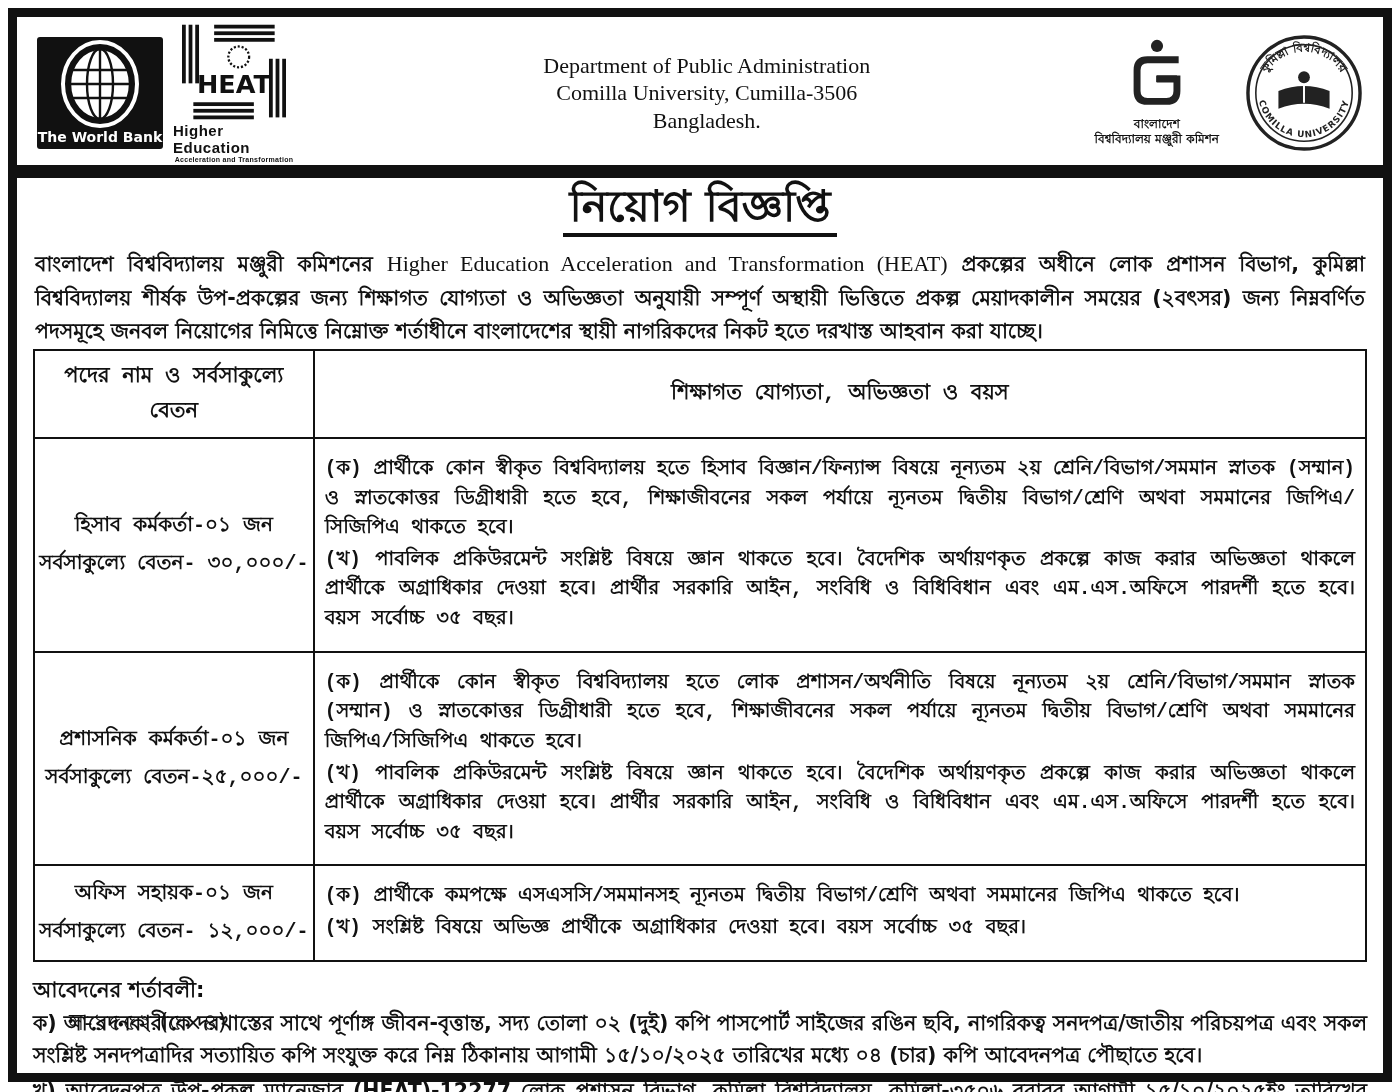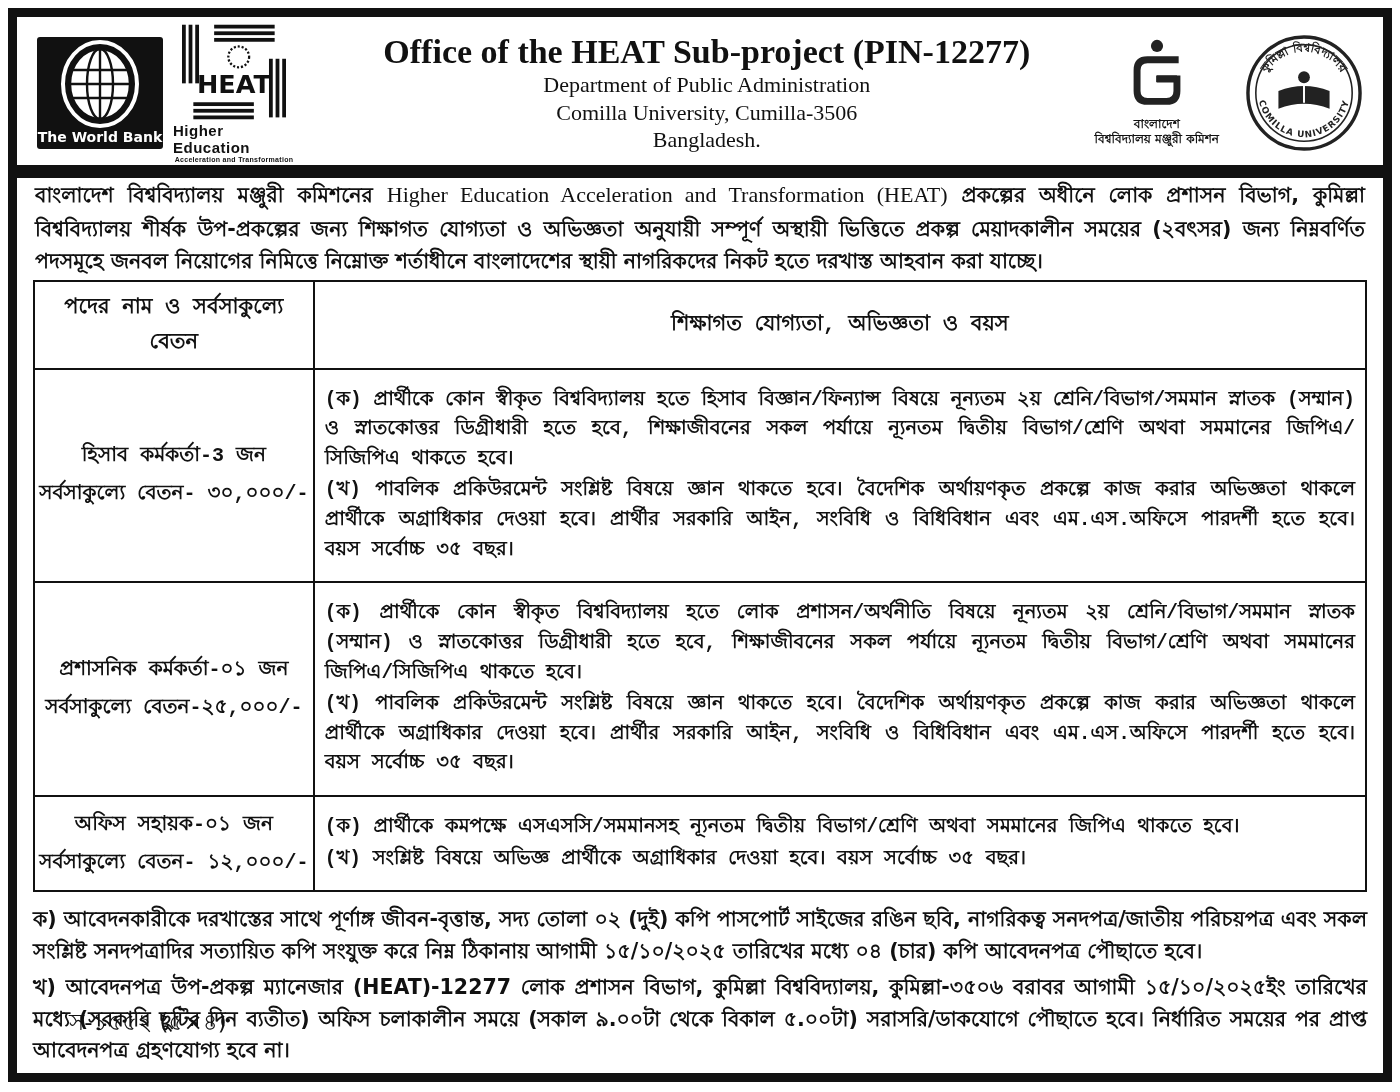--- a/index.html
+++ b/index.html
@@ -94,21 +94,20 @@
               <rect x="12" y="96" width="64" height="4"></rect>
           </g>
           <circle cx="60" cy="34" r="11" fill="none" stroke="#111" stroke-width="2.4" stroke-dasharray="2.2,2"></circle>
           <text x="55" y="72" text-anchor="middle" font-size="27" font-weight="bold" fill="#111">HEAT</text>
         </svg>
         <div class="heat-logo-text">Higher Education</div>
         <div class="heat-logo-sub">Acceleration and Transformation</div>
       </div>
 
       <div class="header-center">
-        <div class="hc-title">Office of the HEAT Sub-project (PIN-12277)</div>
         <div class="hc-sub">Department of Public Administration</div>
         <div class="hc-sub">Comilla University, Cumilla-3506</div>
         <div class="hc-sub">Bangladesh.</div>
       </div>
 
       <div class="logo-box" style="margin-right:26px;">
         <svg width="78" height="78" viewBox="0 0 90 90">
           <circle cx="45" cy="8" r="7" fill="#222"></circle>
           <path d="M66 24 H34 Q22 24 22 36 V60 Q22 72 34 72 H56 Q68 72 68 60 V46 H48" fill="none" stroke="#222" stroke-width="8" stroke-linecap="square"></path>
           <path d="M45 46 H68" stroke="#222" stroke-width="8"></path>
@@ -136,34 +135,37 @@
           </text>
         </svg>
       </div>
     </div>
 
     <div class="divider"></div>
 
     <div class="main">
 
 
+      <div class="notice-title-wrap">
+        <span class="notice-title">নিয়োগ বিজ্ঞপ্তি</span>
+      </div>
 
       <p class="intro"><span>বাংলাদেশ বিশ্ববিদ্যালয় মঞ্জুরী কমিশনের </span><span class="latin" style="font-size:22px;">Higher Education Acceleration and Transformation (HEAT)</span><span> প্রকল্পের অধীনে লোক প্রশাসন বিভাগ, কুমিল্লা বিশ্ববিদ্যালয় শীর্ষক উপ-প্রকল্পের জন্য শিক্ষাগত যোগ্যতা ও অভিজ্ঞতা অনুযায়ী সম্পূর্ণ অস্থায়ী ভিত্তিতে প্রকল্প মেয়াদকালীন সময়ের (২বৎসর) জন্য নিম্নবর্ণিত পদসমূহে জনবল নিয়োগের নিমিত্তে নিম্নোক্ত শর্তাধীনে বাংলাদেশের স্থায়ী নাগরিকদের নিকট হতে দরখাস্ত আহবান করা যাচ্ছে।</span></p>
 
       <table class="jobs">
         <thead>
           <tr>
             <th style="width:21%;">পদের নাম ও সর্বসাকুল্যে বেতন</th>
             <th>শিক্ষাগত যোগ্যতা, অভিজ্ঞতা ও বয়স</th>
           </tr>
         </thead>
         <tbody>
           <tr>
             <td class="post-cell">
-              <div>হিসাব কর্মকর্তা-3 জন</div>
+              <div>হিসাব কর্মকর্তা-০১ জন</div>
               <div>সর্বসাকুল্যে বেতন- ৩০,০০০/-</div>
             </td>
             <td class="req-cell">
               <div class="req-line">(ক) প্রার্থীকে কোন স্বীকৃত বিশ্ববিদ্যালয় হতে হিসাব বিজ্ঞান/ফিন্যান্স বিষয়ে নূন্যতম ২য় শ্রেনি/বিভাগ/সমমান স্নাতক (সম্মান) ও স্নাতকোত্তর ডিগ্রীধারী হতে হবে, শিক্ষাজীবনের সকল পর্যায়ে ন্যূনতম দ্বিতীয় বিভাগ/শ্রেণি অথবা সমমানের জিপিএ/সিজিপিএ থাকতে হবে।</div>
               <div class="req-line">(খ) পাবলিক প্রকিউরমেন্ট সংশ্লিষ্ট বিষয়ে জ্ঞান থাকতে হবে। বৈদেশিক অর্থায়ণকৃত প্রকল্পে কাজ করার অভিজ্ঞতা থাকলে প্রার্থীকে অগ্রাধিকার দেওয়া হবে। প্রার্থীর সরকারি আইন, সংবিধি ও বিধিবিধান এবং এম.এস.অফিসে পারদর্শী হতে হবে। বয়স সর্বোচ্চ ৩৫ বছর।</div>
             </td>
           </tr>
           <tr>
             <td class="post-cell">
               <div>প্রশাসনিক কর্মকর্তা-০১ জন</div>
@@ -181,20 +183,21 @@
             </td>
             <td class="req-cell">
               <div class="req-line">(ক) প্রার্থীকে কমপক্ষে এসএসসি/সমমানসহ ন্যূনতম দ্বিতীয় বিভাগ/শ্রেণি অথবা সমমানের জিপিএ থাকতে হবে।</div>
               <div class="req-line">(খ) সংশ্লিষ্ট বিষয়ে অভিজ্ঞ প্রার্থীকে অগ্রাধিকার দেওয়া হবে। বয়স সর্বোচ্চ ৩৫ বছর।</div>
             </td>
           </tr>
         </tbody>
       </table>
 
       <div class="conds">
+        <div class="cond-heading">আবেদনের শর্তাবলী:</div>
         <div class="cond-item">ক) আবেদনকারীকে দরখাস্তের সাথে পূর্ণাঙ্গ জীবন-বৃত্তান্ত, সদ্য তোলা ০২ (দুই) কপি পাসপোর্ট সাইজের রঙিন ছবি, নাগরিকত্ব সনদপত্র/জাতীয় পরিচয়পত্র এবং সকল সংশ্লিষ্ট সনদপত্রাদির সত্যায়িত কপি সংযুক্ত করে নিম্ন ঠিকানায় আগামী ১৫/১০/২০২৫ তারিখের মধ্যে ০৪ (চার) কপি আবেদনপত্র পৌছাতে হবে।</div>
         <div class="cond-item"><span>খ) আবেদনপত্র </span><b>উপ-প্রকল্প ম্যানেজার (HEAT)-12277 লোক প্রশাসন বিভাগ, কুমিল্লা বিশ্ববিদ্যালয়, কুমিল্লা-৩৫০৬</b><span> বরাবর আগামী ১৫/১০/২০২৫ইং তারিখের মধ্যে (সরকারি ছুটির দিন ব্যতীত) অফিস চলাকালীন সময়ে (সকাল ৯.০০টা থেকে বিকাল ৫.০০টা) সরাসরি/ডাকযোগে পৌছাতে হবে। নির্ধারিত সময়ের পর প্রাপ্ত আবেদনপত্র গ্রহণযোগ্য হবে না।</span></div>
 
       </div>
 
     </div>
 
     <div class="footer-code">স-১৫৫২ (৫×৪)</div>
   </div>
 </div>

